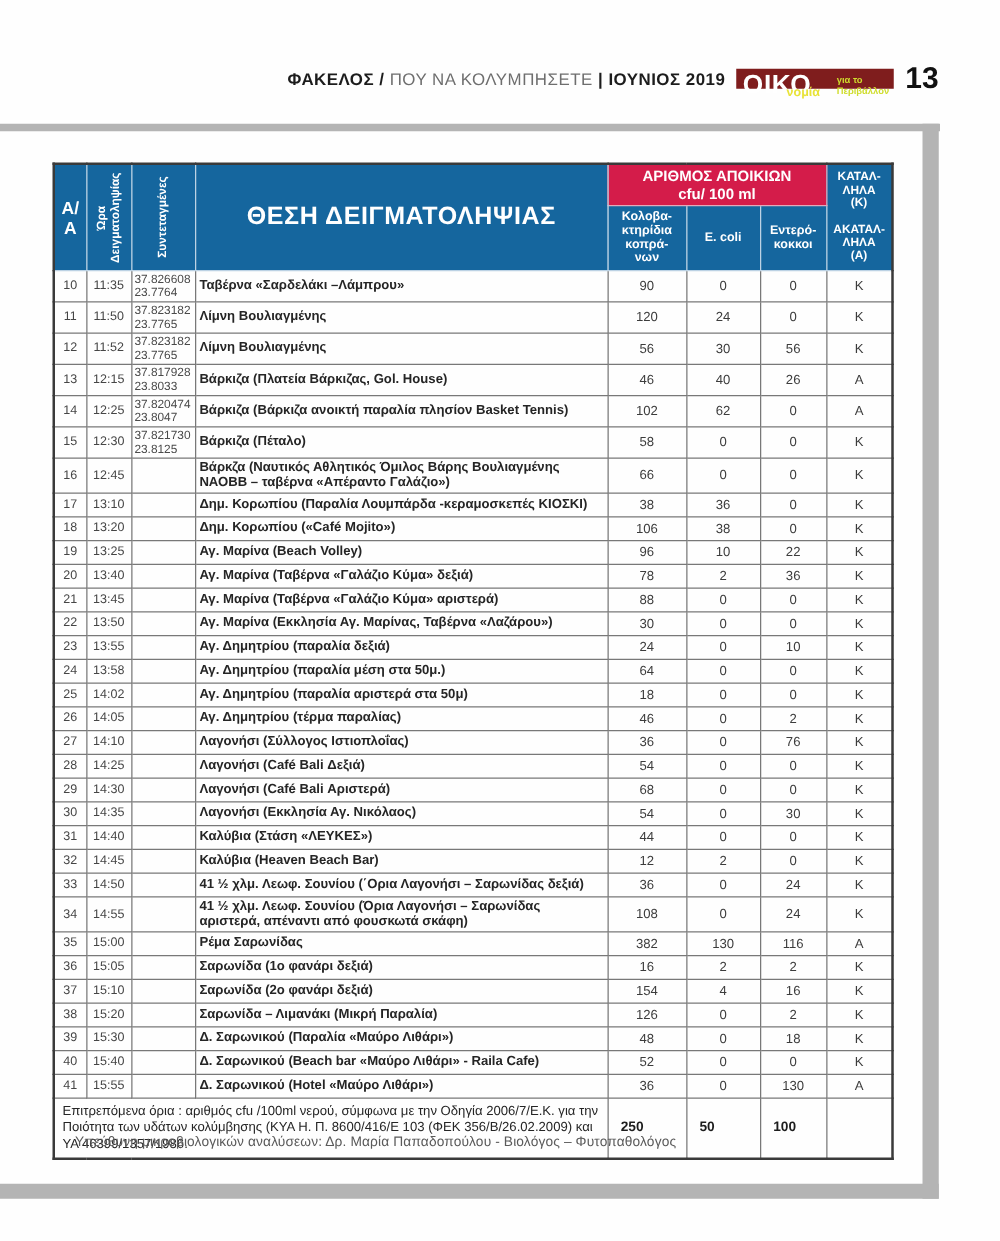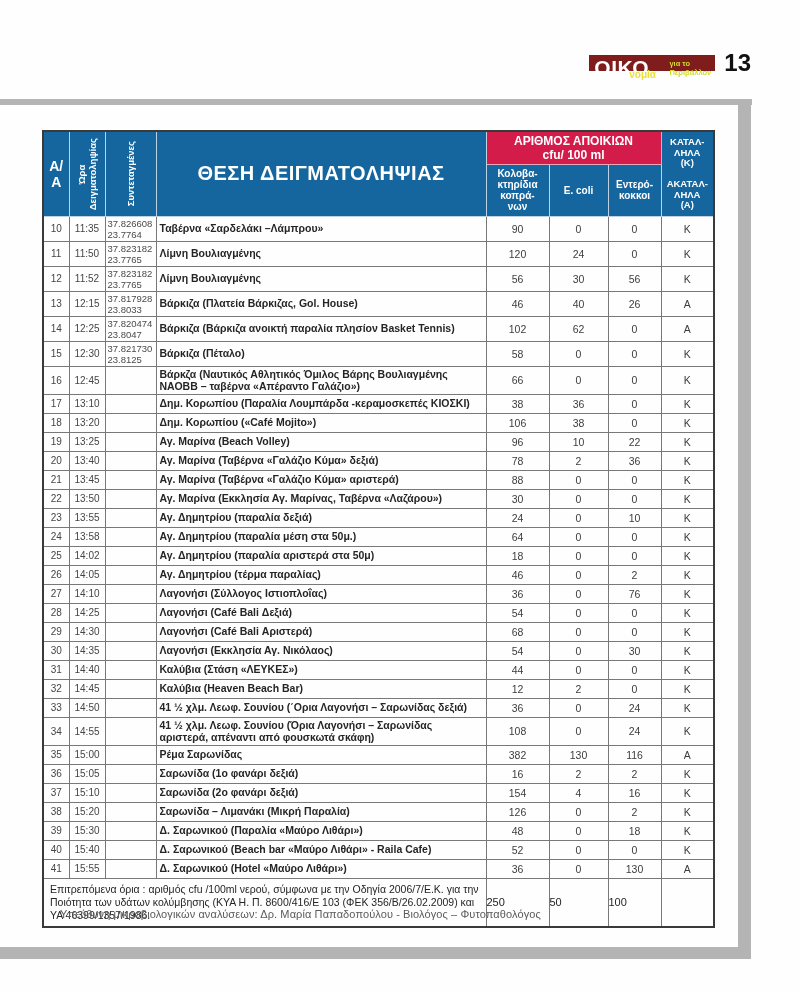--- a/index.html
+++ b/index.html
@@ -95,34 +95,40 @@
   td.c-loc {
     text-align: left; font-weight: bold; color: #252525;
     padding-left: 3px; line-height: 12.5px;
   }
   td.c-suit { color: #3c3c3c; }
   tfoot td.limits-text {
     text-align: left; font-weight: normal; color: #252525;
     font-size: 10.5px; line-height: 13px; padding: 4px 6px;
   }
   tfoot td.limit-num {
-    text-align: left; font-weight: normal; color: #1d1d1d;
-    padding-left: 0; font-size: 11px;
+    text-align: left; font-weight: bold; color: #1d1d1d;
+    padding-left: 10px; font-size: 11px;
   }
   tfoot tr { height: 44px; }
 
   .footnote {
     position: absolute; left: 44px; top: 908px; width: 660px;
     font-size: 11px; color: #5a5a5a; letter-spacing: 0.1px; padding-left: 16px;
   }
 </style>
 </head>
 <body>
 
 <div class="masthead">
+  <div class="mast-title">
+    <span class="bold">ΦΑΚΕΛΟΣ /</span>
+    <span class="gray">ΠΟΥ ΝΑ ΚΟΛΥΜΠΗΣΕΤΕ</span>
+    <span class="bold">|</span>
+    <span class="bold">ΙΟΥΝΙΟΣ 2019</span>
+  </div>
   <div class="logo-box">
     <span class="logo-main">ΟΙΚΟ</span>
     <span class="logo-sub">νομία</span>
     <span class="logo-tagline">για το
 Περιβάλλον</span>
   </div>
   <div class="page-number">13</div>
 </div>
 
 <div class="frame-top"></div>

